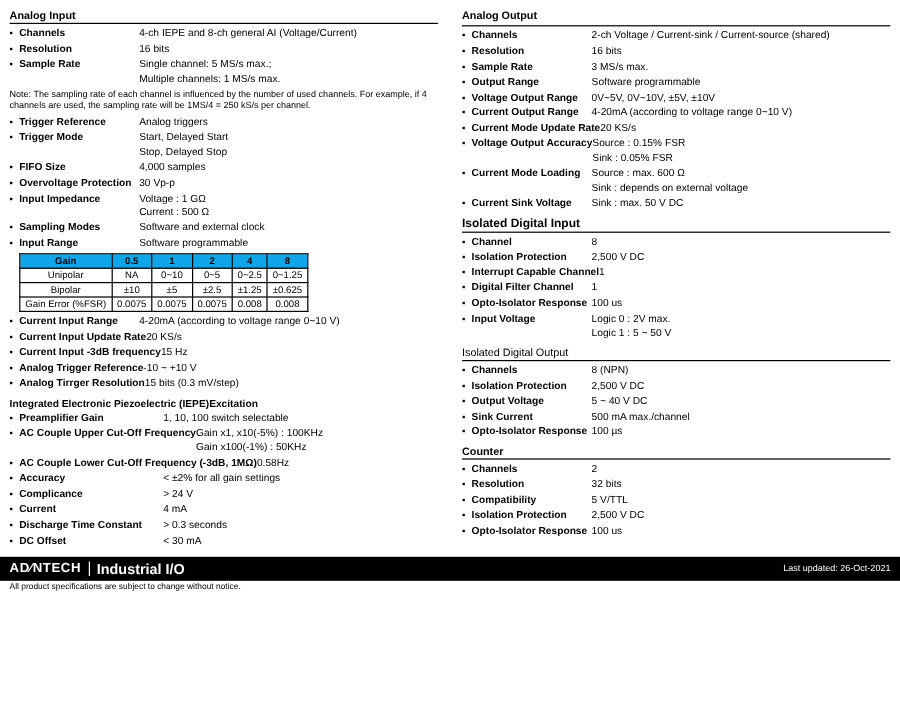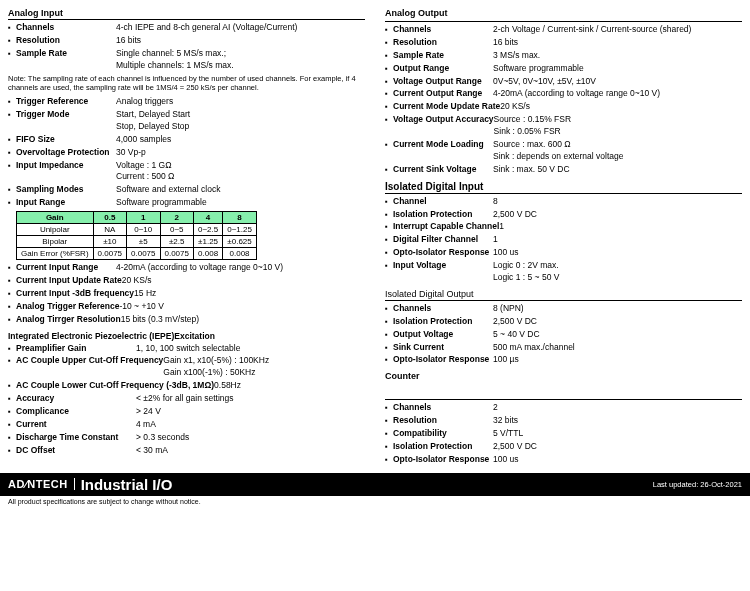--- a/index.html
+++ b/index.html
@@ -52,21 +52,21 @@
       margin: 2px 0 2px 8px;
       font-size: 8px;
     }
     table.gain-table th, table.gain-table td {
       border: 1px solid #000;
       padding: 1px 4px;
       text-align: center;
     }
     table.gain-table th {
       font-weight: bold;
-      background: #86efac;
+      background: #0ea5e9;
     }
     .iepe-title {
       font-weight: bold;
       font-size: 8.5px;
       margin-top: 5px;
       margin-bottom: 2px;
     }
     .footer {
       display: flex;
       align-items: center;
@@ -78,21 +78,21 @@
       color: #fff;
       font-size: 11px;
       font-weight: bold;
       letter-spacing: 0.5px;
       border-right: 1px solid #fff;
       padding-right: 6px;
       margin-right: 6px;
     }
     .footer-subtitle {
       color: #fff;
-      font-size: 15px;
+      font-size: 12px;
       font-weight: bold;
     }
     .footer-date {
       margin-left: auto;
       color: #fff;
       font-size: 7.5px;
     }
     .footer-note {
       font-size: 7px;
       padding: 2px 8px;
@@ -411,21 +411,21 @@
       <span class="bullet">▪</span>
       <span class="label">Sink Current</span>
       <span class="value">500 mA max./channel</span>
     </div>
     <div class="item-row">
       <span class="bullet">▪</span>
       <span class="label">Opto-Isolator Response</span>
       <span class="value">100 µs</span>
     </div>
 
-    <div style="font-weight:bold;font-size:9px;border-bottom:1px solid #000;margin-bottom:2px;margin-top:5px;padding-bottom:18px;">Counter</div>
+    <div style="font-weight:bold;font-size:9px;border-bottom:1px solid #000;margin-bottom:2px;margin-top:5px;padding-bottom:1px;">Counter</div>
     <div class="item-row">
       <span class="bullet">▪</span>
       <span class="label">Channels</span>
       <span class="value">2</span>
     </div>
     <div class="item-row">
       <span class="bullet">▪</span>
       <span class="label">Resolution</span>
       <span class="value">32 bits</span>
     </div>

